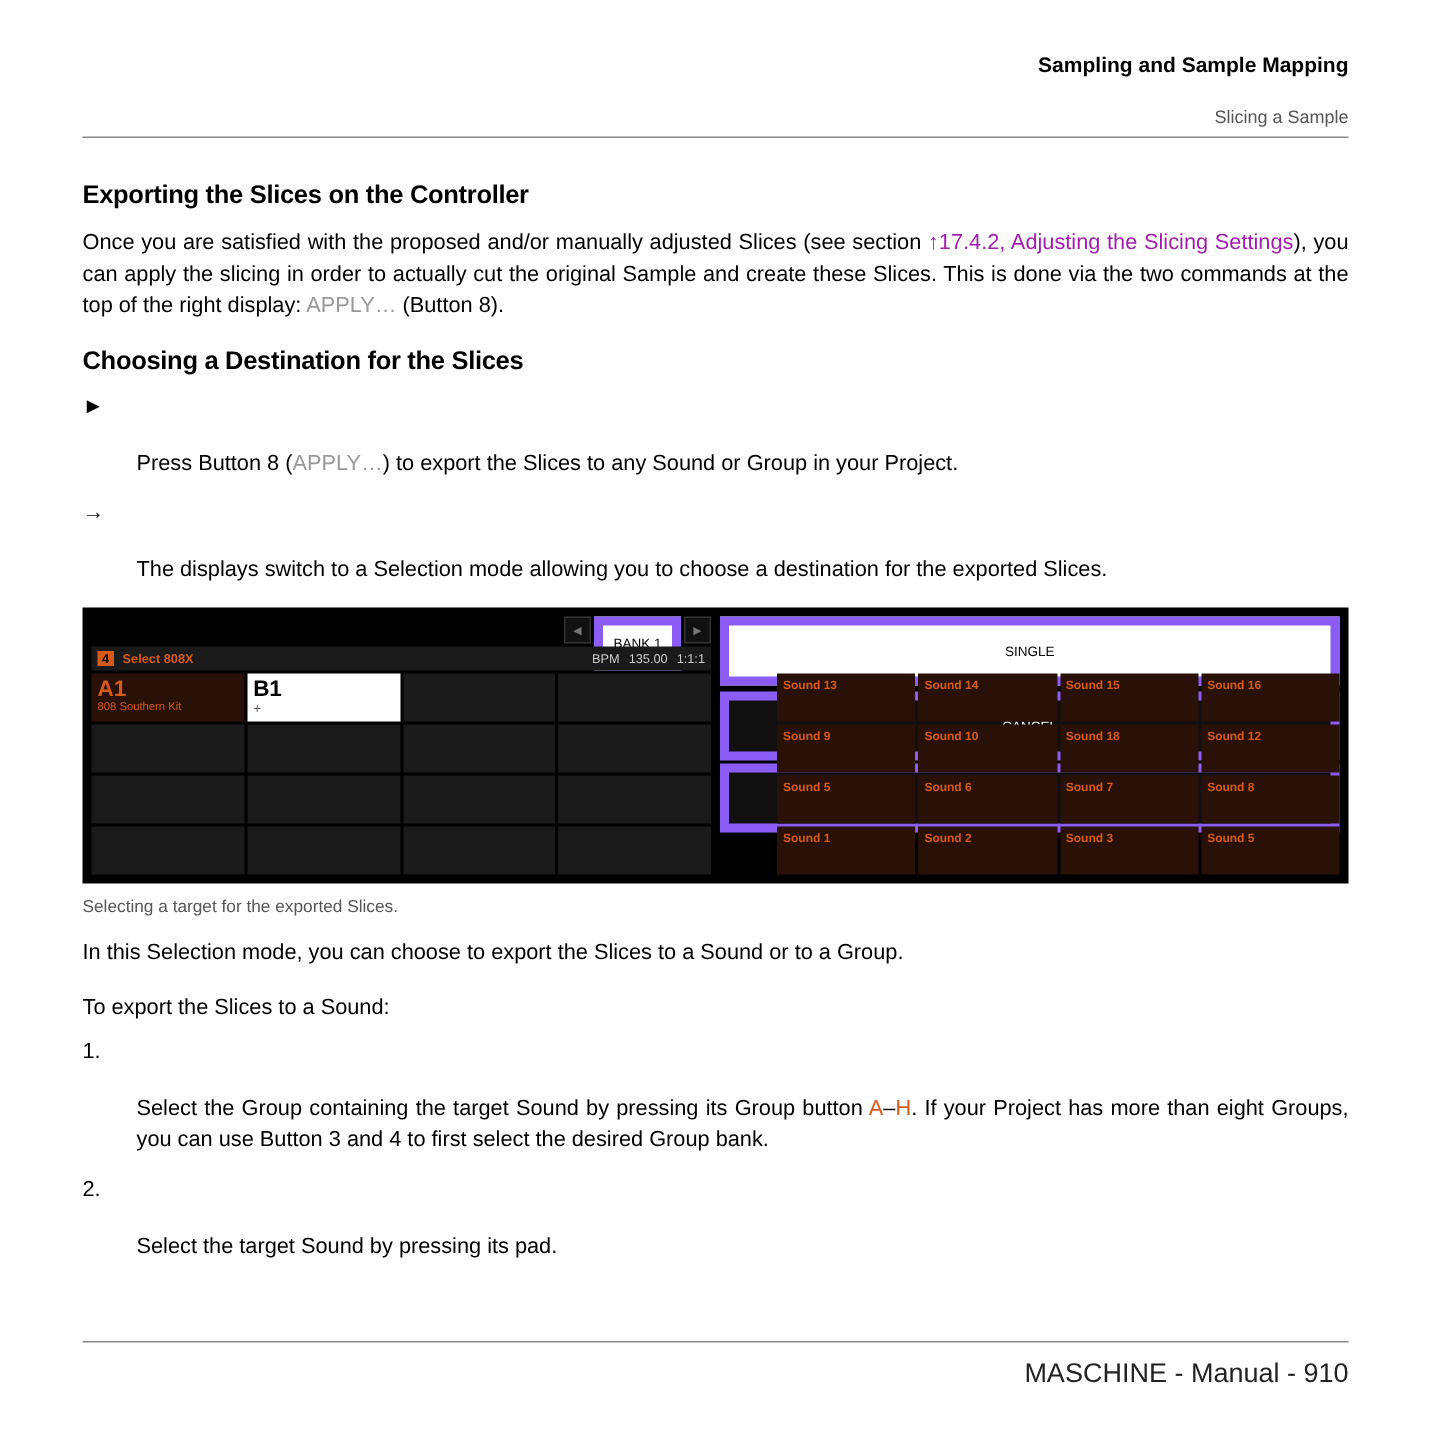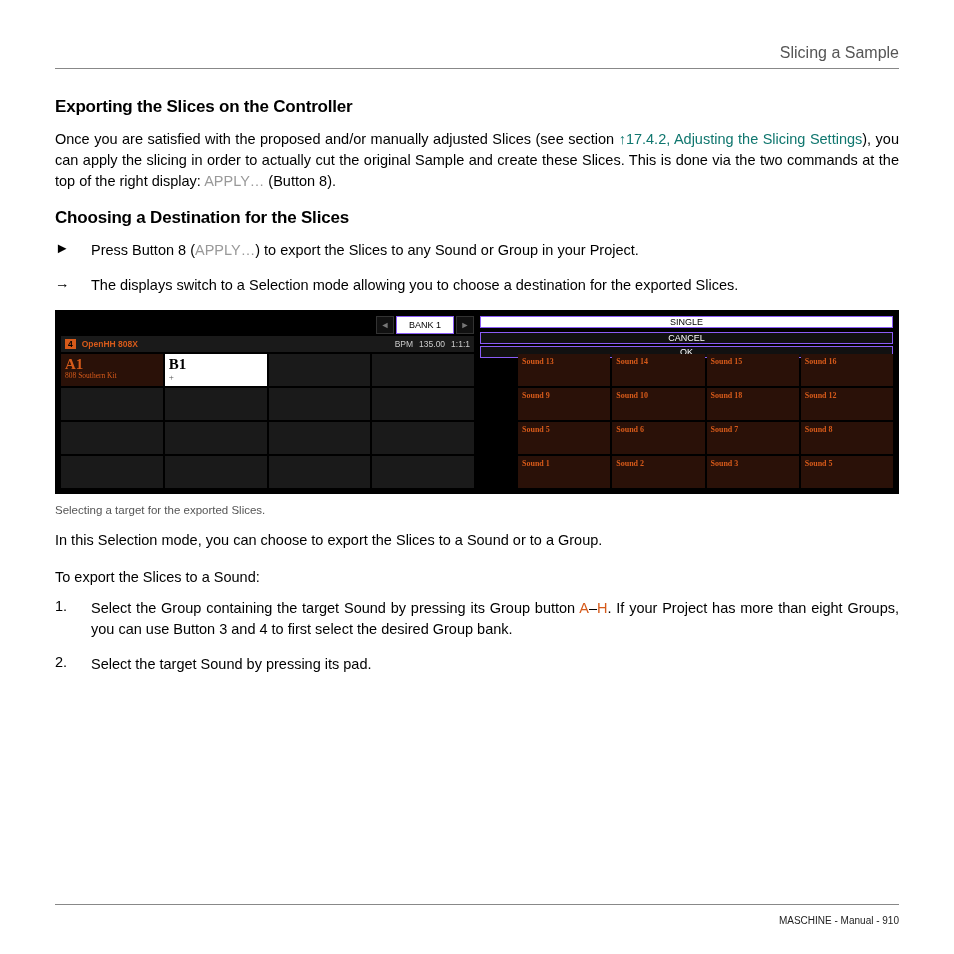--- a/index.html
+++ b/index.html
@@ -10,42 +10,42 @@
     height: 954px;
     padding: 35px 55px 30px 55px;
     color: #000;
     position: relative;
   }
   .header-block {
     text-align: right;
     margin-bottom: 6px;
   }
   .header-title { font-weight: bold; font-size: 14px; }
-  .header-sub { font-size: 16px; color: #555; margin-top: 9px; }
+  .header-sub { font-size: 12px; color: #555; margin-top: 20px; }
   hr.top-rule { border: none; border-top: 1px solid #888; margin-bottom: 28px; }
   hr.bottom-rule { border: none; border-top: 1px solid #888; margin-top: 30px; margin-bottom: 10px; }
   h3.section-title {
     font-weight: bold;
     font-size: 17px;
     font-stretch: condensed;
     margin-bottom: 12px;
     letter-spacing: -0.2px;
   }
   p.body, .list-body {
     font-size: 14.5px;
     line-height: 1.45;
     text-align: justify;
     margin-bottom: 16px;
   }
-  .link { color: #0f766e; }
+  .link { color: #a21caf; }
   .grey { color: #999; }
   .orange { color: #d65a1a; }
   .listrow { display: flex; gap: 16px; margin-bottom: 14px; }
   .listrow .marker { width: 20px; flex: 0 0 20px; font-size: 14.5px; }
-  .listrow .content { flex: 1; font-size: 14.5px; line-height: 1.45; text-align: justify; }
+  .listrow .content { flex: 1; font-size: 14.5px; line-height: 1.45; text-align: justify; margin-top: 36px; }
   .arrow-marker { font-size: 15px; }
   .caption { font-size: 11.5px; color: #555; margin: 10px 0 14px 0; }
   .bold { font-weight: normal; }
 
   
   .device {
     width: 100%;
     background: #000;
     padding: 6px;
     display: flex;
@@ -64,23 +64,23 @@
     gap: 2px;
   }
   .topbar .spacer { flex: 1; }
   .tb-btn {
     background: #111;
     color: #fff;
     font-size: 9px;
     display: flex;
     align-items: center;
     justify-content: center;
-    padding: 0 6px;
+    padding: 12px 6px;
     min-width: 58px;
-    border: 1px solid #8b5cf6;
+    border: 6px solid #8b5cf6;
   }
   .tb-btn.inv { background: #fff; color: #000; }
   .tb-arrow {
     background: #111;
     width: 18px;
     display: flex;
     align-items: center;
     justify-content: center;
     color: #777;
     font-size: 9px;
@@ -103,21 +103,20 @@
   .padgrid { flex: 1; display: grid; gap: 2px; }
   .left-disp .padgrid { grid-template-columns: repeat(4, 1fr); grid-template-rows: repeat(4, 1fr); }
   .right-disp .padgrid { grid-template-columns: repeat(4, 1fr); grid-template-rows: repeat(4, 1fr); padding-left: 38px; }
   .pad {
     background: #1a1a1a;
     font-size: 8px;
     padding: 3px 4px;
     color: #888;
     position: relative;
     min-height: 32px;
-    font-family: Liberation Serif, serif;
   }
   .pad.group-a {
     background: #2a1108;
   }
   .pad.group-a .big { color: #d65a1a; font-size: 15px; font-weight: bold; line-height: 1; }
   .pad.group-a .sub { color: #d65a1a; font-size: 7.5px; line-height: 1.1; }
   .pad.group-b {
     background: #fff;
     color: #000;
   }
@@ -125,34 +124,35 @@
   .pad.group-b .sub { font-size: 9px; color: #555; }
   .pad.sound {
     background: #2a1108;
     color: #d65a1a;
     font-weight: bold;
   }
   .right-disp .topbar { height: 18px; flex-direction: column; }
   .right-disp .padgrid { margin-top: 18px; }
 
   .footer {
-    font-size: 10px;
+    font-size: 18px;
     text-align: right;
     color: #222;
     position: absolute;
     bottom: 28px;
     right: 55px;
     left: 55px;
   }
   .footer hr { margin-bottom: 10px; }
 </style>
 </head>
 <body>
 
 <div class="header-block">
+  <div class="header-title">Sampling and Sample Mapping</div>
   <div class="header-sub">Slicing a Sample</div>
 </div>
 <hr class="top-rule">
 
 <h3 class="section-title">Exporting the Slices on the Controller</h3>
 <p class="body">
   <span>Once you are satisfied with the proposed and/or manually adjusted Slices (see section </span><span class="link">↑17.4.2, Adjusting the Slicing Settings</span><span>), you can apply the slicing in order to actually cut the original Sample and create these Slices. This is done via the two commands at the top of the right display: </span><span class="grey">APPLY…</span><span> (Button 8).</span>
 </p>
 
 <h3 class="section-title">Choosing a Destination for the Slices</h3>
@@ -172,21 +172,21 @@
 <div class="device">
   <div class="left-disp">
     <div class="topbar">
       <div class="spacer"></div>
       <div class="tb-arrow">◄</div>
       <div class="tb-btn inv">BANK 1</div>
       <div class="tb-arrow">►</div>
     </div>
     <div class="infobar">
       <span class="info-badge">4</span>
-      <span class="info-name">OpenHH 808X</span>
+      <span class="info-name">Select 808X</span>
       <span class="info-grow"></span>
       <span>BPM</span>
       <span>135.00</span>
       <span>1:1:1</span>
     </div>
     <div class="padgrid">
       <div class="pad group-a">
         <div class="big">A1</div>
         <div class="sub">808 Southern Kit</div>
       </div>

